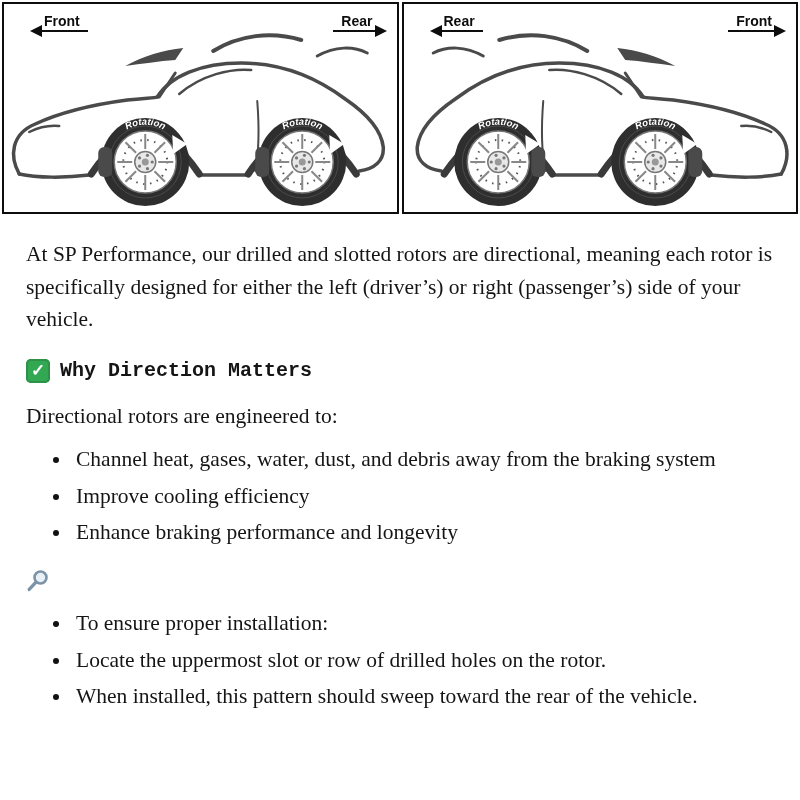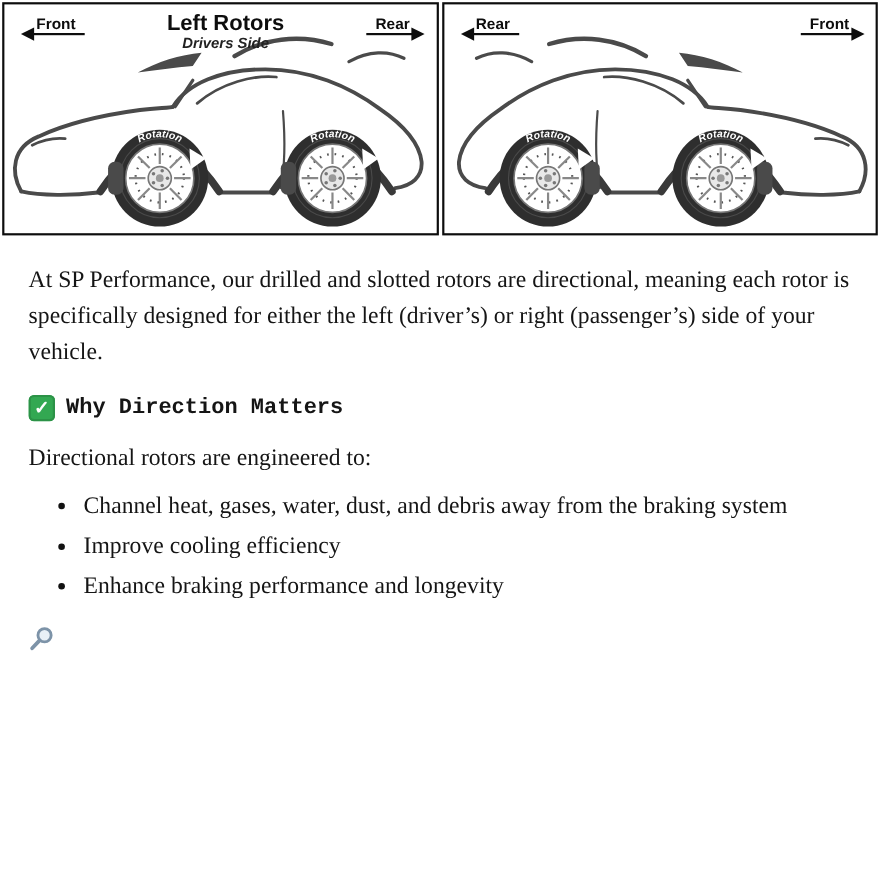--- a/index.html
+++ b/index.html
@@ -10,21 +10,21 @@
     color:#151515;
   }
 
   
   .diagram { display:flex; gap:3px; padding:2px; }
   .panel {
     position:relative; flex:1 1 0; height:212px;
     border:2px solid #0d0d0d; background:#fff; overflow:hidden;
   }
   .panel-head {
-    position:absolute; top:7px; left:5px; right:0; z-index:2;
+    position:absolute; top:7px; left:16px; right:0; z-index:2;
     display:flex; justify-content:space-between; align-items:flex-start;
     padding:0 16px;
   }
   .dir {
     position:relative; display:inline-block;
     font-family:"Liberation Sans", sans-serif;
     font-weight:bold; font-size:14px; color:#0d0d0d;
     padding:0 8px 1px; border-bottom:2.5px solid #0d0d0d;
     margin-top:2px;
   }
@@ -112,24 +112,20 @@
     <path id="rotArc" d="M -32,-19 A 37.2 37.2 0 0 1 32,-19" fill="none"></path>
     <path id="rotArrowHead" d="M 27,-27 L 42,-18 L 28,-8 Z"></path>
   </defs>
 </svg>
 
 <div class="diagram">
 
   <div class="panel">
     <div class="panel-head">
       <span class="dir left"><span>Front</span></span>
-      <span class="panel-titles">
-        <div class="panel-title">Left Rotors</div>
-        <div class="panel-sub">Drivers Side</div>
-      </span>
       <span class="dir right"><span>Rear</span></span>
     </div>
     <svg class="car" viewBox="0 0 390 208">
       <use href="#carbody"></use>
       <use href="#wheel" transform="translate(140,158)"></use>
       <use href="#wheel" transform="translate(297,158)"></use>
       <g transform="translate(140,158)" fill="#fff" font-family="Liberation Sans, sans-serif" font-size="9.5" font-style="italic" font-weight="bold">
         <text><textPath href="#rotArc" startOffset="50%" text-anchor="middle">Rotation</textPath></text>
         <use href="#rotArrowHead" fill="#fff"></use>
       </g>
@@ -180,14 +176,19 @@
     <li>Enhance braking performance and longevity</li>
   </ul>
 
   <div class="h-row">
     <svg class="mag-icon" width="24" height="24" viewBox="0 0 24 24">
       <circle cx="14.5" cy="8.5" r="6" fill="#e9f0f6" stroke="#7d93a8" stroke-width="2.6"></circle>
       <line x1="9.8" y1="13.4" x2="3.2" y2="20.4" stroke="#7d93a8" stroke-width="3.4" stroke-linecap="round"></line>
     </svg>
   </div>
 
+  <ul class="blist">
+    <li>To ensure proper installation:</li>
+    <li>Locate the uppermost slot or row of drilled holes on the rotor.</li>
+    <li>When installed, this pattern should sweep toward the rear of the vehicle.</li>
+  </ul>
 
 </div>
 
 </body></html>

